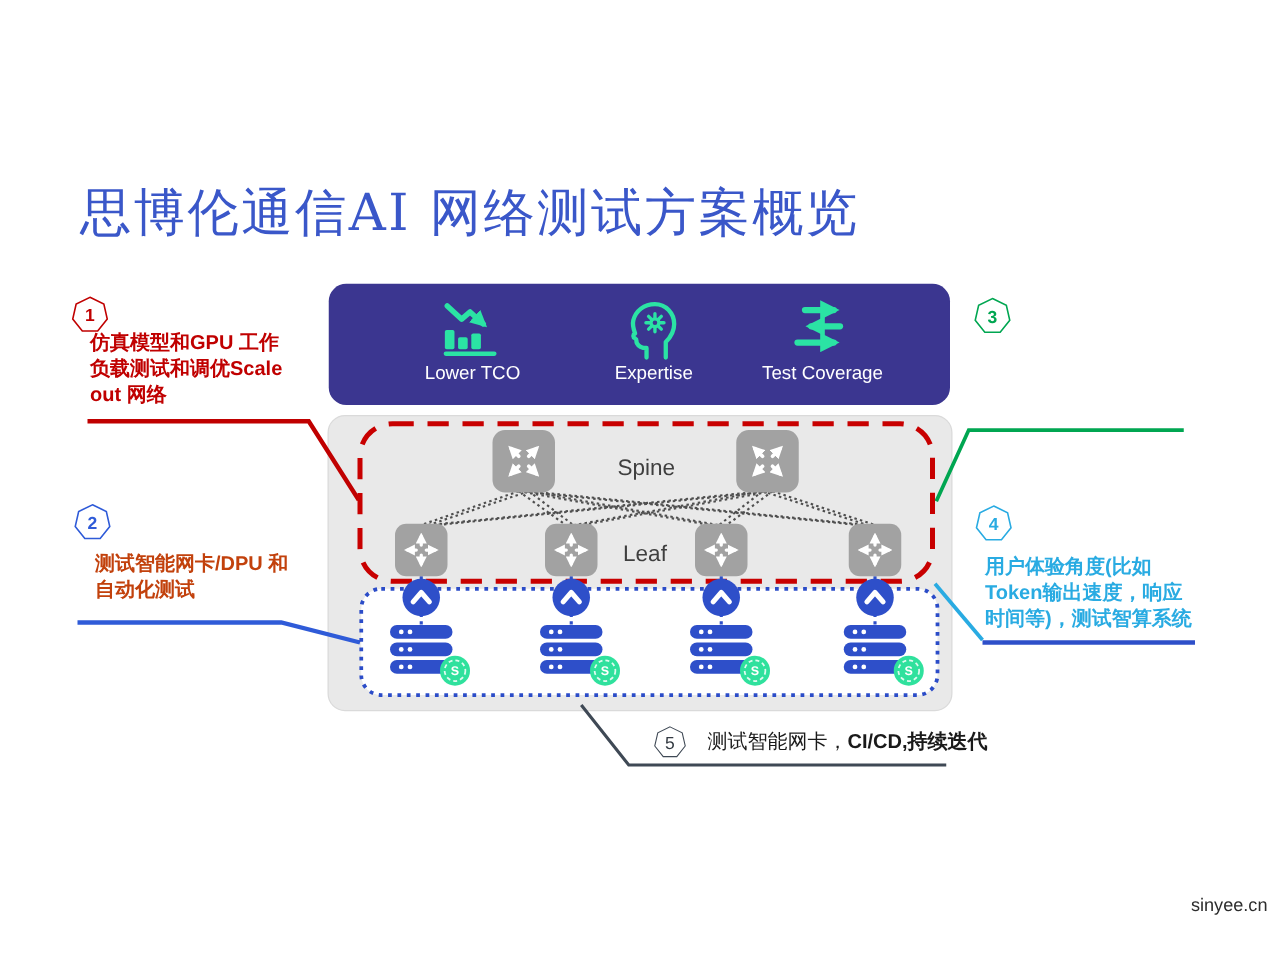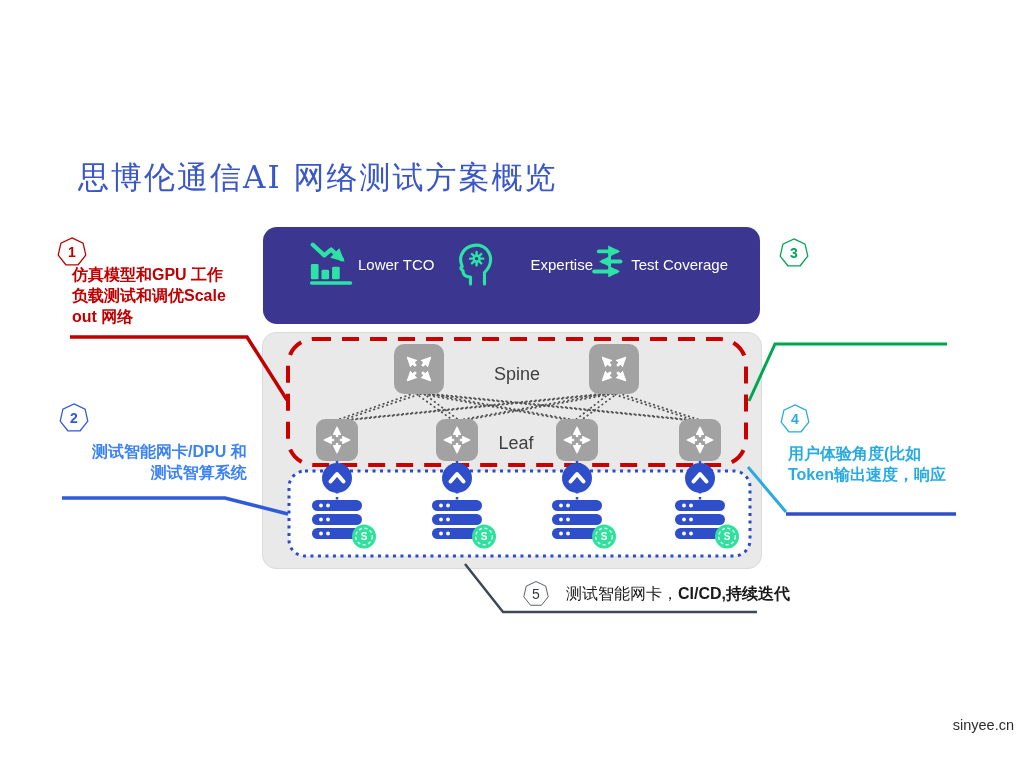--- a/index.html
+++ b/index.html
@@ -1,45 +1,45 @@
 <!DOCTYPE html>
 <html><head>
 <meta charset="utf-8">
 <style>
   html,body{margin:0;padding:0;background:#ffffff;}
   .stage{position:relative;width:1024px;height:768px;background:#ffffff;overflow:hidden;
          font-family:"Liberation Sans",sans-serif;}
 
-  .title{position:absolute;left:64px;top:143px;width:640px;margin:14px;
+  .title{position:absolute;left:64px;top:143px;width:640px;margin:0;
          font-family:"DejaVu Serif","Liberation Serif",serif;font-weight:500;
-         font-size:31px;letter-spacing:2px;color:#3a57c9;}
+         font-size:41px;letter-spacing:2px;color:#3a57c9;}
 
   
   .banner{position:absolute;left:263px;top:227px;width:497px;height:97px;
           background:#3b3690;border-radius:14px;}
-  .banner-item{position:absolute;top:11px;width:140px;display:flex;flex-direction:row;
+  .banner-item{position:absolute;top:11px;width:140px;display:flex;flex-direction:column;
                align-items:center;}
-  .bi-1{left:45px;} .bi-2{left:190px;gap:32px;} .bi-3{left:325px;}
+  .bi-1{left:45px;} .bi-2{left:190px;} .bi-3{left:325px;}
   .banner-label{color:#ffffff;font-size:15px;margin-top:2px;white-space:nowrap;}
 
   
   .gray-panel{position:absolute;left:262px;top:332px;width:500px;height:237px;
               background:#e9e9e9;border:1px solid #dadada;border-radius:14px;box-sizing:border-box;}
 
   .overlay{position:absolute;left:0;top:0;width:1024px;height:768px;pointer-events:none;}
 
   
   .hepta{position:absolute;}
   .hepta svg{display:block;}
   .hepta-num{position:absolute;left:0;top:0;width:100%;height:100%;display:flex;
              align-items:center;justify-content:center;font-size:14px;font-weight:bold;}
 
   .co-text{position:absolute;font-weight:bold;font-size:16px;line-height:21px;white-space:nowrap;}
   .co1{left:72px;top:264px;color:#c00000;}
-  .co2{left:92px;top:441px;color:#3b82f6;text-align:right;}
+  .co2{left:76px;top:441px;color:#c2410c;}
   .co3{left:797px;top:281px;color:#00a651;}
   .co4{left:788px;top:443px;color:#29abe2;}
   .co5{left:566px;top:583px;color:#1a1a1a;font-weight:normal;}
   .co5 .b{font-weight:bold;text-align:right;}
   .n1{color:#c00000;} .n2{color:#2f5bd8;} .n3{color:#00a651;} .n4{color:#29abe2;} .n5{color:#333a42;}
 
   .watermark{position:absolute;left:918px;top:717px;width:96px;text-align:right;
              font-size:14.5px;color:#2d2d2d;}
 
   .svg-label{font-family:"Liberation Sans",sans-serif;}
@@ -338,24 +338,25 @@
     <span class="hepta-num n5" style="font-weight:normal;">5</span>
   </div>
 
   <div class="co-text co1">
     <div>仿真模型和GPU 工作</div>
     <div>负载测试和调优Scale</div>
     <div>out 网络</div>
   </div>
   <div class="co-text co2">
     <div>测试智能网卡/DPU 和</div>
-    <div>测试智算系统</div>
+    <div>自动化测试</div>
   </div>
   <div class="co-text co4">
     <div>用户体验角度(比如</div>
     <div>Token输出速度，响应</div>
+    <div>时间等)，测试智算系统</div>
   </div>
   <div class="co-text co5">
     <span>测试智能网卡，</span><span class="b">CI/CD,持续迭代</span>
   </div>
 
   <div class="watermark">sinyee.cn</div>
 </div>
 
 </body></html>

